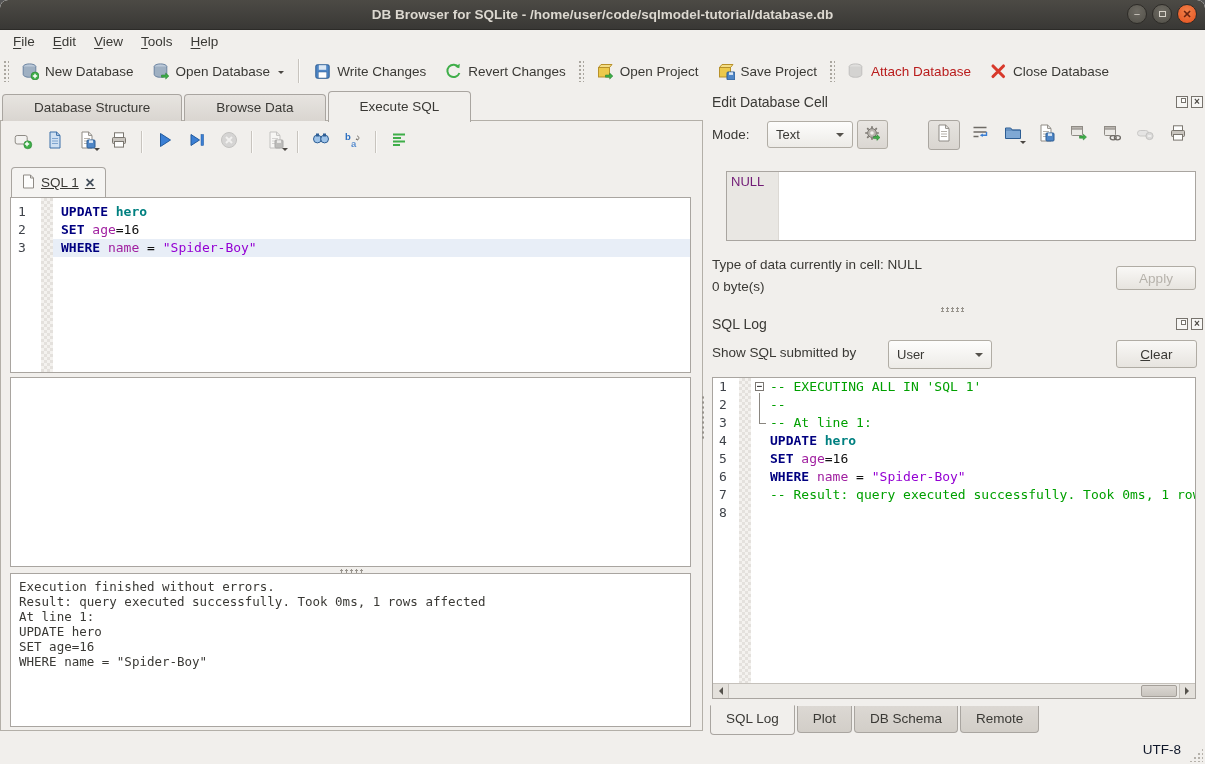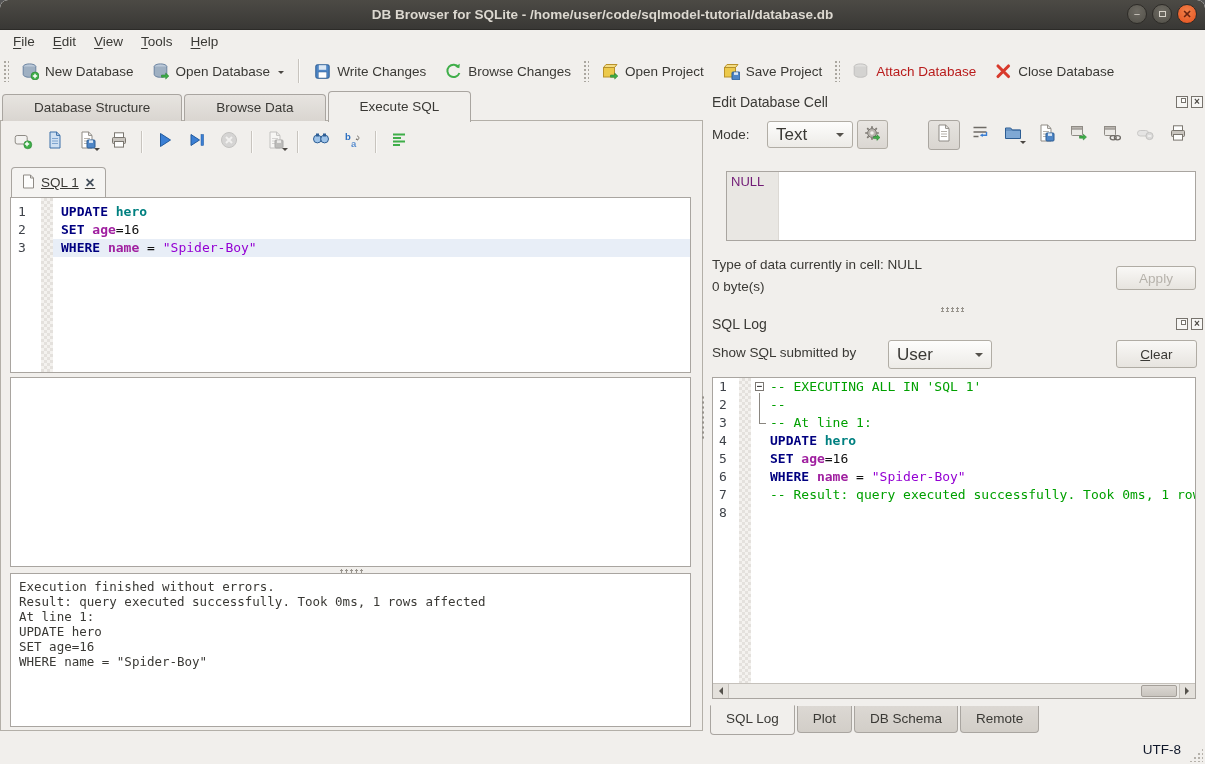--- a/index.html
+++ b/index.html
@@ -60,21 +60,21 @@
                      linear-gradient(45deg,#e4e1dd 25%,transparent 25%,transparent 75%,#e4e1dd 75%);
     background-size:6px 6px;background-position:0 0,3px 3px;background-color:#f4f2ef;}
   .editor .gutter-strip{left:30px;}
   .code-lines{position:absolute;left:0;right:0;top:0;padding-top:5px;}
   .code-line{display:flex;height:18px;line-height:18px;white-space:pre;}
   .editor .ln{width:30px;flex:none;padding-left:7px;color:#3f434a;}
   .editor .lc{flex:1;margin-left:12px;padding-left:8px;overflow:hidden;}
   .code-line.hl .lc{background:#e8eef7;}
   .c-kw{color:#000080;font-weight:bold;}
   .c-tbl{color:#008080;font-weight:bold;}
-  .c-id{color:#a020a0;font-weight:bold;}
+  .c-id{color:#a020a0;}
   .c-str{color:#9400d3;}
   .c-cm{color:#00a000;}
   .c-pl{color:#111;}
 
   .results{position:absolute;left:9px;top:256px;width:681px;height:190px;background:#fff;border:1px solid #a9a5a0;}
   .h-handle{position:absolute;left:338px;top:448px;width:26px;height:5px;
     background-image:radial-gradient(circle,#97938c 1px,transparent 1.3px);background-size:5px 3px;}
   .message{position:absolute;left:9px;top:452px;width:681px;height:154px;background:#fff;border:1px solid #a9a5a0;
     font-family:"DejaVu Sans Mono",monospace;font-size:12.5px;line-height:15px;padding:5px 8px;overflow:hidden;white-space:pre;}
 
@@ -88,21 +88,21 @@
   .dock-head{position:absolute;left:6px;right:2px;height:18px;display:flex;align-items:center;font-size:14px;}
   .dock-btns{margin-left:auto;display:flex;gap:3px;align-items:center;}
   .dock-float{width:12px;height:12px;border:1px solid #77736d;position:relative;display:inline-block;background:#f7f6f4;}
   .dock-float i{position:absolute;right:1px;top:1px;width:5px;height:5px;border:1px solid #77736d;display:block;background:#fff;}
   .dock-close{width:12px;height:12px;border:1px solid #77736d;font:bold 10px/10px "Liberation Sans",sans-serif;
     text-align:center;color:#4a4742;background:#f7f6f4;}
 
   .mode-row{position:absolute;left:0;top:31px;width:499px;height:31px;}
   .lbl{font-size:13.5px;}
   .combo{position:absolute;border:1px solid #b1ada5;border-radius:3px;background:linear-gradient(#fdfdfc,#edebe7);
-    display:flex;align-items:center;padding:0 8px;font-size:17px;}
+    display:flex;align-items:center;padding:0 8px;font-size:13px;}
   .combo-arrow{margin-left:auto;width:0;height:0;border:4px solid transparent;border-top-color:#55524c;transform:translateY(2px);}
   .gear-btn{position:absolute;left:151px;top:0px;width:31px;height:29px;border:1px solid #b1ada5;border-radius:3px;
     background:linear-gradient(#e9e6e2,#dbd7d2);display:flex;align-items:center;justify-content:center;}
   .cell-toolbar{position:absolute;left:222px;top:0px;display:flex;align-items:center;gap:7px;height:30px;}
   .cell-btn{width:26px;height:26px;display:flex;align-items:center;justify-content:center;position:relative;}
   .cell-btn.active{width:32px;height:30px;border:1px solid #aaa6a0;border-radius:3px;background:linear-gradient(#e6e3df,#d9d5d0);}
   .cell-btn.disabled svg{opacity:.5;filter:grayscale(1);}
 
   .cell-box{position:absolute;left:20px;top:82px;width:470px;height:70px;border:1px solid #a9a5a0;background:#fff;}
   .cell-gutter{position:absolute;left:0;top:0;bottom:0;width:52px;background:#e9e7e3;border-right:1px solid #dcd9d4;
@@ -209,21 +209,21 @@
         </span>
         <span>Write Changes</span>
       </div>
       <div class="tb-btn">
         <span>
           <svg width="18" height="18" viewBox="0 0 18 18">
             <path d="M14.6 5.2A6.2 6.2 0 1 0 15.4 11" fill="none" stroke="#3fae49" stroke-width="2"></path>
             <path d="M15.8 1.8l-.5 4.4-4.2-1.5z" fill="#3fae49"></path>
           </svg>
         </span>
-        <span>Browse Changes</span>
+        <span>Revert Changes</span>
       </div>
       <span class="tb-handle"></span>
       <div class="tb-btn">
         <span>
           <svg width="18" height="18" viewBox="0 0 18 18">
             <path d="M2.5 5.5L5 2.5h11L13.5 5.5z" fill="#f3dd85" stroke="#b8912a"></path>
             <rect x="2.5" y="5.5" width="11" height="9.5" fill="#ecc94b" stroke="#b8912a"></rect>
             <path d="M9.5 13h4.2v-1.9l3.2 3-3.2 3v-1.9H9.5z" fill="#3fae49" stroke="#1e7a28" stroke-width=".5"></path>
           </svg>
         </span>

